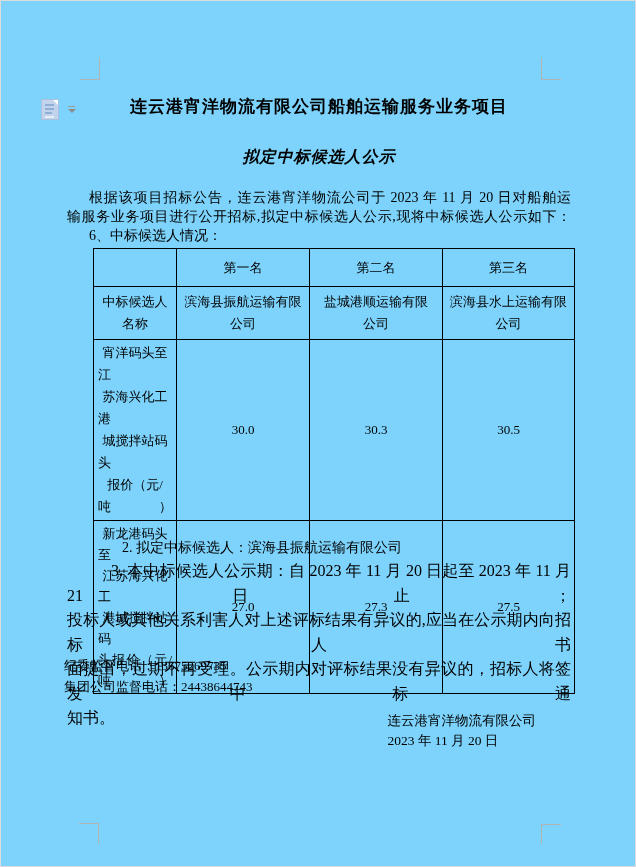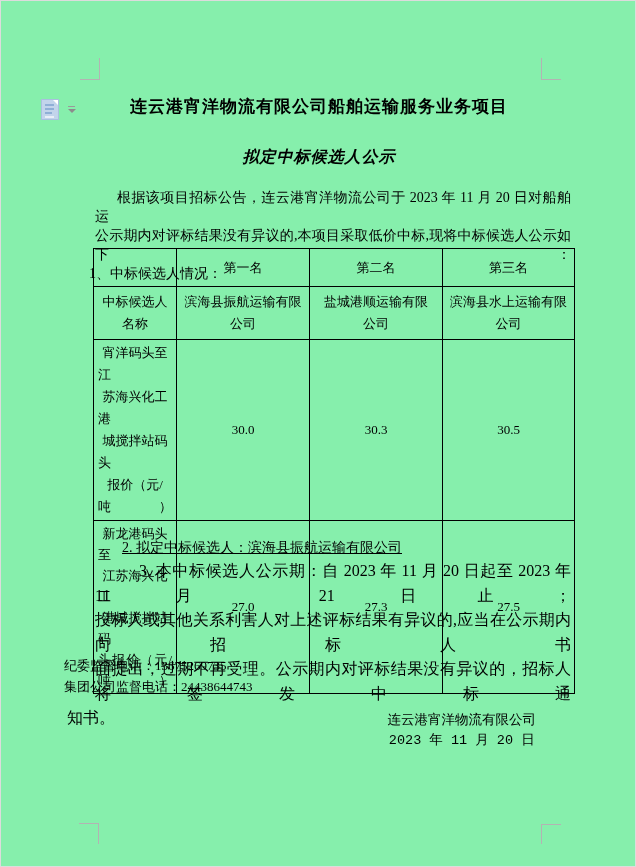--- a/index.html
+++ b/index.html
@@ -1,17 +1,17 @@
 <!DOCTYPE html>
 <html><head>
 <meta charset="utf-8">
 <style>
   html,body{margin:0;padding:0;background:#fff;}
   .page{
-    position:relative;width:636px;height:867px;background:#86efac;
+    position:relative;width:636px;height:867px;background:#7dd3fc;
     box-sizing:border-box;border:1px solid #dcdcdc;overflow:hidden;
     font-family:"Liberation Serif","DejaVu Serif",serif;color:#000;
   }
   
   .crop{position:absolute;}
   .crop.tl{left:79px;top:57px;width:19px;height:21px;border-right:1px solid #b3b3b3;border-bottom:1px solid #b3b3b3;}
   .crop.tr{left:540px;top:57px;width:19px;height:21px;border-left:1px solid #b3b3b3;border-bottom:1px solid #b3b3b3;}
   .crop.bl{left:78px;top:822px;width:19px;height:20px;border-right:1px solid #b3b3b3;border-top:1px solid #b3b3b3;}
   .crop.br{left:540px;top:823px;width:19px;height:19px;border-left:1px solid #b3b3b3;border-top:1px solid #b3b3b3;}
   
@@ -25,40 +25,40 @@
   .paste-ic .ln.l4{top:16px;width:9px;background:#e8eef7;}
   .dd{position:absolute;left:28px;top:9px;width:9px;height:8px;}
   .dd .bar{position:absolute;left:1px;top:0;width:7px;height:1px;background:#9a9a9a;}
   .dd .tri{position:absolute;left:1px;top:3px;width:0;height:0;border-left:4px solid transparent;border-right:4px solid transparent;border-top:4px solid #8c8c8c;}
   
   .title1{position:absolute;left:0;top:94px;width:636px;text-align:center;font-size:17px;font-weight:bold;letter-spacing:1px;}
   .title2{position:absolute;left:0;top:146px;width:636px;text-align:center;font-size:16px;font-weight:bold;letter-spacing:1px;font-style:italic;}
   
   .para1{position:absolute;left:66px;top:187px;width:504px;font-size:14px;line-height:19px;}
   .para3{position:absolute;left:66px;top:558px;width:504px;font-size:16px;line-height:24.5px;}
-  .l.just{text-align:justify;text-align-last:justify;margin-left:28px;}
+  .l.just{text-align:justify;text-align-last:justify;}
   .l.indent1{text-indent:22px;}
   .l.indent3{text-indent:44px;}
-  .item2{position:absolute;left:66px;top:538px;width:504px;font-size:14px;text-indent:55px;text-decoration:underline;}
+  .item2{position:absolute;left:66px;top:538px;width:504px;font-size:14px;text-indent:55px;}
   
   .bid-table{position:absolute;left:92px;top:247px;border-collapse:collapse;table-layout:fixed;width:481px;}
   .bid-table td{border:1px solid #000;vertical-align:middle;text-align:center;font-size:13px;padding:2px 4px;box-sizing:border-box;}
   .bid-table .h-row td{height:38px;}
   .bid-table .name-row td{height:53px;}
   .bid-table .r3 td{height:90px;}
   .bid-table .r4 td{height:105px;}
   .pre{white-space:pre-line;}
   .cell-label-center{text-align:center;line-height:22px;font-size:13px;}
   .cell-label-justify{text-align:justify;text-align-last:justify;font-size:12.5px;line-height:22px;padding:1px 3px;}
   .cell-label-justify.tight{line-height:21px;}
   .cell-company{line-height:22px;}
   .cell-num{font-size:12.5px;}
   
   .contacts{position:absolute;left:63px;top:655px;font-size:13px;line-height:20.5px;}
-  .signature{position:absolute;right:99px;top:710px;text-align:center;font-size:13.5px;line-height:19.5px;font-family:Liberation Mono, monospace;}
+  .signature{position:absolute;right:99px;top:710px;text-align:left;font-size:13.5px;line-height:19.5px;}
 </style>
 </head>
 <body>
 
 <div class="page">
 
   <div class="crop tl"></div>
   <div class="crop tr"></div>
   <div class="crop bl"></div>
   <div class="crop br"></div>
@@ -75,22 +75,22 @@
       <div class="bar"></div>
       <div class="tri"></div>
     </div>
   </div>
 
   <div class="title1">连云港宵洋物流有限公司船舶运输服务业务项目</div>
   <div class="title2">拟定中标候选人公示</div>
 
   <div class="para1">
     <div class="l indent1 just">根据该项目招标公告，连云港宵洋物流公司于 2023 年 11 月 20 日对船舶运</div>
-    <div class="l just">公示期内对评标结果没有异议的,本项目采取低价中标,现将中标候选人公示如下：</div>
-    <div class="l indent1">1、中标候选人情况：</div>
+    <div class="l just">输服务业务项目进行公开招标,拟定中标候选人公示,现将中标候选人公示如下：</div>
+    <div class="l indent1">6、中标候选人情况：</div>
   </div>
 
   <table class="bid-table">
     <colgroup>
       <col style="width:83px">
         <col style="width:133px">
         <col style="width:133px">
         <col style="width:132px">
     </colgroup>
     <tbody>

